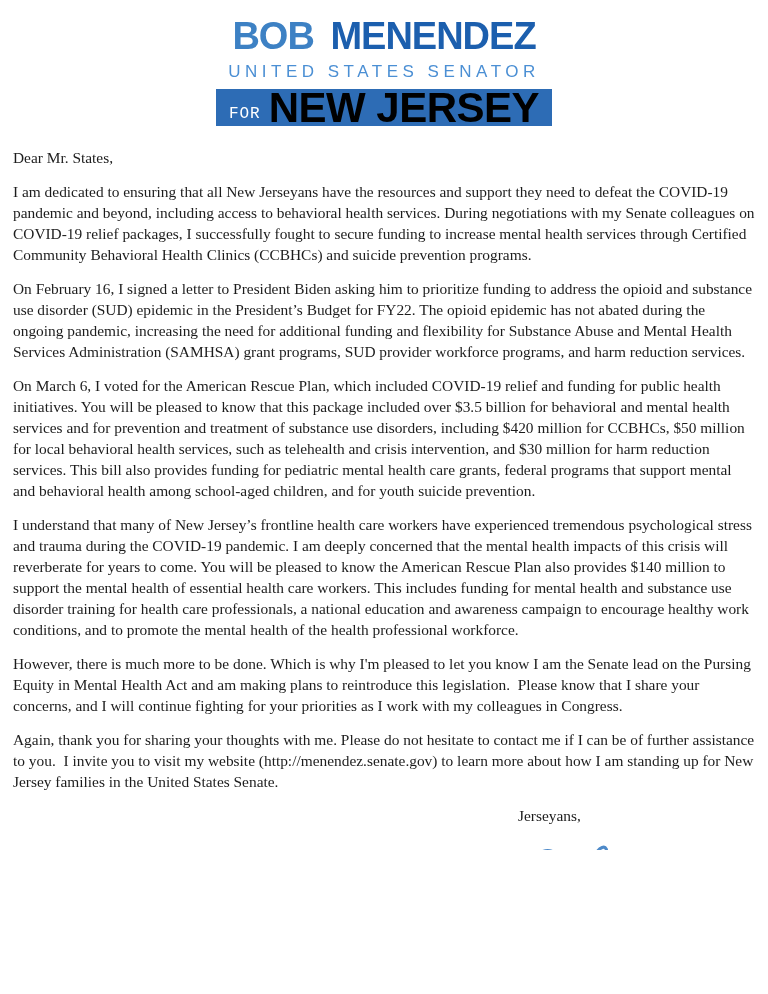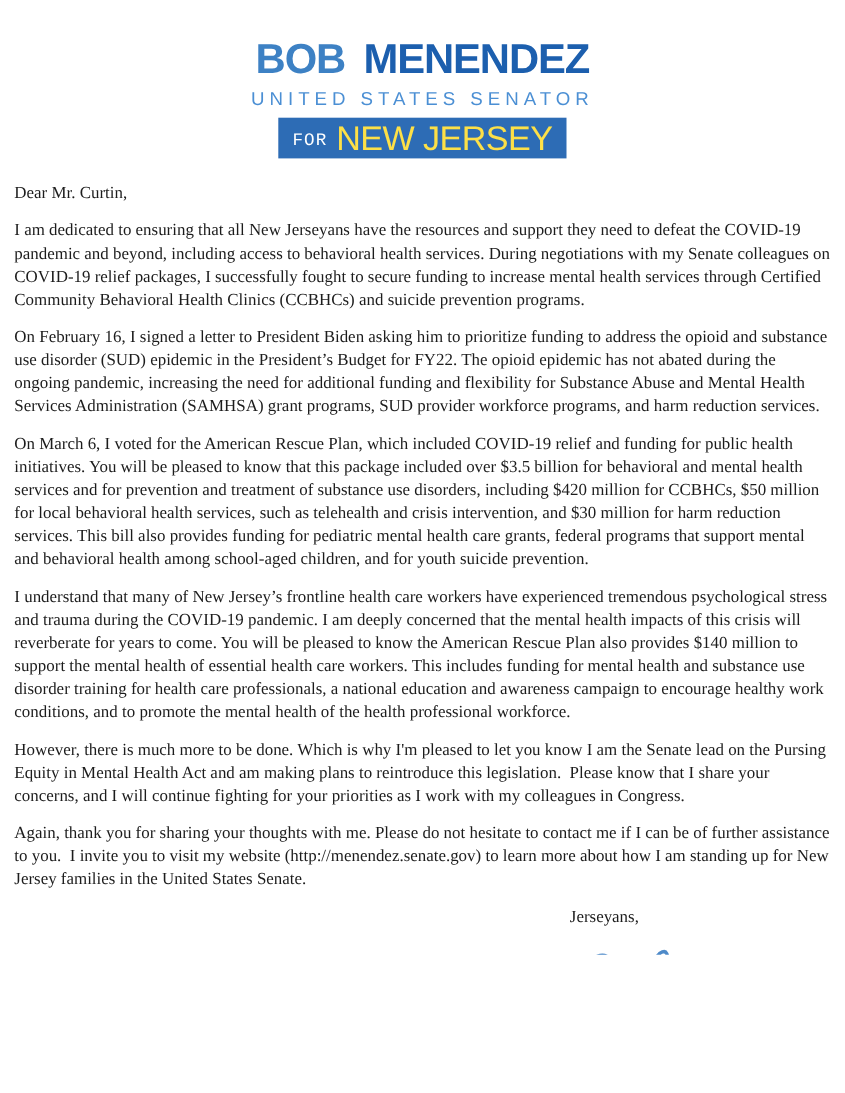--- a/index.html
+++ b/index.html
@@ -1,21 +1,21 @@
 <!DOCTYPE html>
 <html><head>
 <meta charset="utf-8">
 <style>
   * { margin: 0; padding: 0; box-sizing: border-box; }
   html, body { background: #ffffff; }
   .page {
     position: relative;
     width: 768px;
     height: 850px;
-    margin: 18px auto;
+    margin: 0 auto;
     background: #ffffff;
     overflow: hidden;
     font-family: "Liberation Serif", serif;
     color: #1c1c1c;
   }
 
   
   .letterhead {
     padding-top: 17px;
     text-align: center;
@@ -44,23 +44,23 @@
   }
   .banner-for {
     color: #fff;
     font-size: 16px;
     font-weight: 400;
     letter-spacing: 1px;
     vertical-align: 4px;
     font-family: Liberation Mono, monospace;
   }
   .banner-state {
-    color: #fde047;
-    font-size: 31px;
-    font-weight: 400;
+    color: #000000;
+    font-size: 42px;
+    font-weight: 700;
     letter-spacing: -0.5px;
     margin-left: 8px;
     line-height: 37px;
     display: inline-block;
   }
 
   
   .letter-body {
     margin: 21px 13px 0 13px;
     font-size: 15.4px;
@@ -102,21 +102,21 @@
     </div>
     <div class="logo-subtitle" style="color:#4b8fd4">UNITED STATES SENATOR</div>
     <div>
       <div class="banner" style="background:#2d6cb5">
         <span class="banner-for">FOR</span><span class="banner-state">NEW JERSEY</span>
       </div>
     </div>
   </header>
 
   <main class="letter-body">
-    <p>Dear Mr. Curtin,</p>
+    <p>Dear Mr. States,</p>
     <p>I am dedicated to ensuring that all New Jerseyans have the resources and support they need to defeat the COVID-19 pandemic and beyond, including access to behavioral health services. During negotiations with my Senate colleagues on COVID-19 relief packages, I successfully fought to secure funding to increase mental health services through Certified Community Behavioral Health Clinics (CCBHCs) and suicide prevention programs.</p>
     <p>On February 16, I signed a letter to President Biden asking him to prioritize funding to address the opioid and substance use disorder (SUD) epidemic in the President’s Budget for FY22. The opioid epidemic has not abated during the ongoing pandemic, increasing the need for additional funding and flexibility for Substance Abuse and Mental Health Services Administration (SAMHSA) grant programs, SUD provider workforce programs, and harm reduction services.</p>
     <p>On March 6, I voted for the American Rescue Plan, which included COVID-19 relief and funding for public health initiatives. You will be pleased to know that this package included over $3.5 billion for behavioral and mental health services and for prevention and treatment of substance use disorders, including $420 million for CCBHCs, $50 million for local behavioral health services, such as telehealth and crisis intervention, and $30 million for harm reduction services. This bill also provides funding for pediatric mental health care grants, federal programs that support mental and behavioral health among school-aged children, and for youth suicide prevention.</p>
     <p>I understand that many of New Jersey’s frontline health care workers have experienced tremendous psychological stress and trauma during the COVID-19 pandemic. I am deeply concerned that the mental health impacts of this crisis will reverberate for years to come. You will be pleased to know the American Rescue Plan also provides $140 million to support the mental health of essential health care workers. This includes funding for mental health and substance use disorder training for health care professionals, a national education and awareness campaign to encourage healthy work conditions, and to promote the mental health of the health professional workforce.</p>
     <p>However, there is much more to be done. Which is why I'm pleased to let you know I am the Senate lead on the Pursing Equity in Mental Health Act and am making plans to reintroduce this legislation.  Please know that I share your concerns, and I will continue fighting for your priorities as I work with my colleagues in Congress.</p>
     <p>Again, thank you for sharing your thoughts with me. Please do not hesitate to contact me if I can be of further assistance to you.  I invite you to visit my website (http://menendez.senate.gov) to learn more about how I am standing up for New Jersey families in the United States Senate.</p>
 
     <div class="sig-block">
       <p class="closing">Jerseyans,</p>
 

